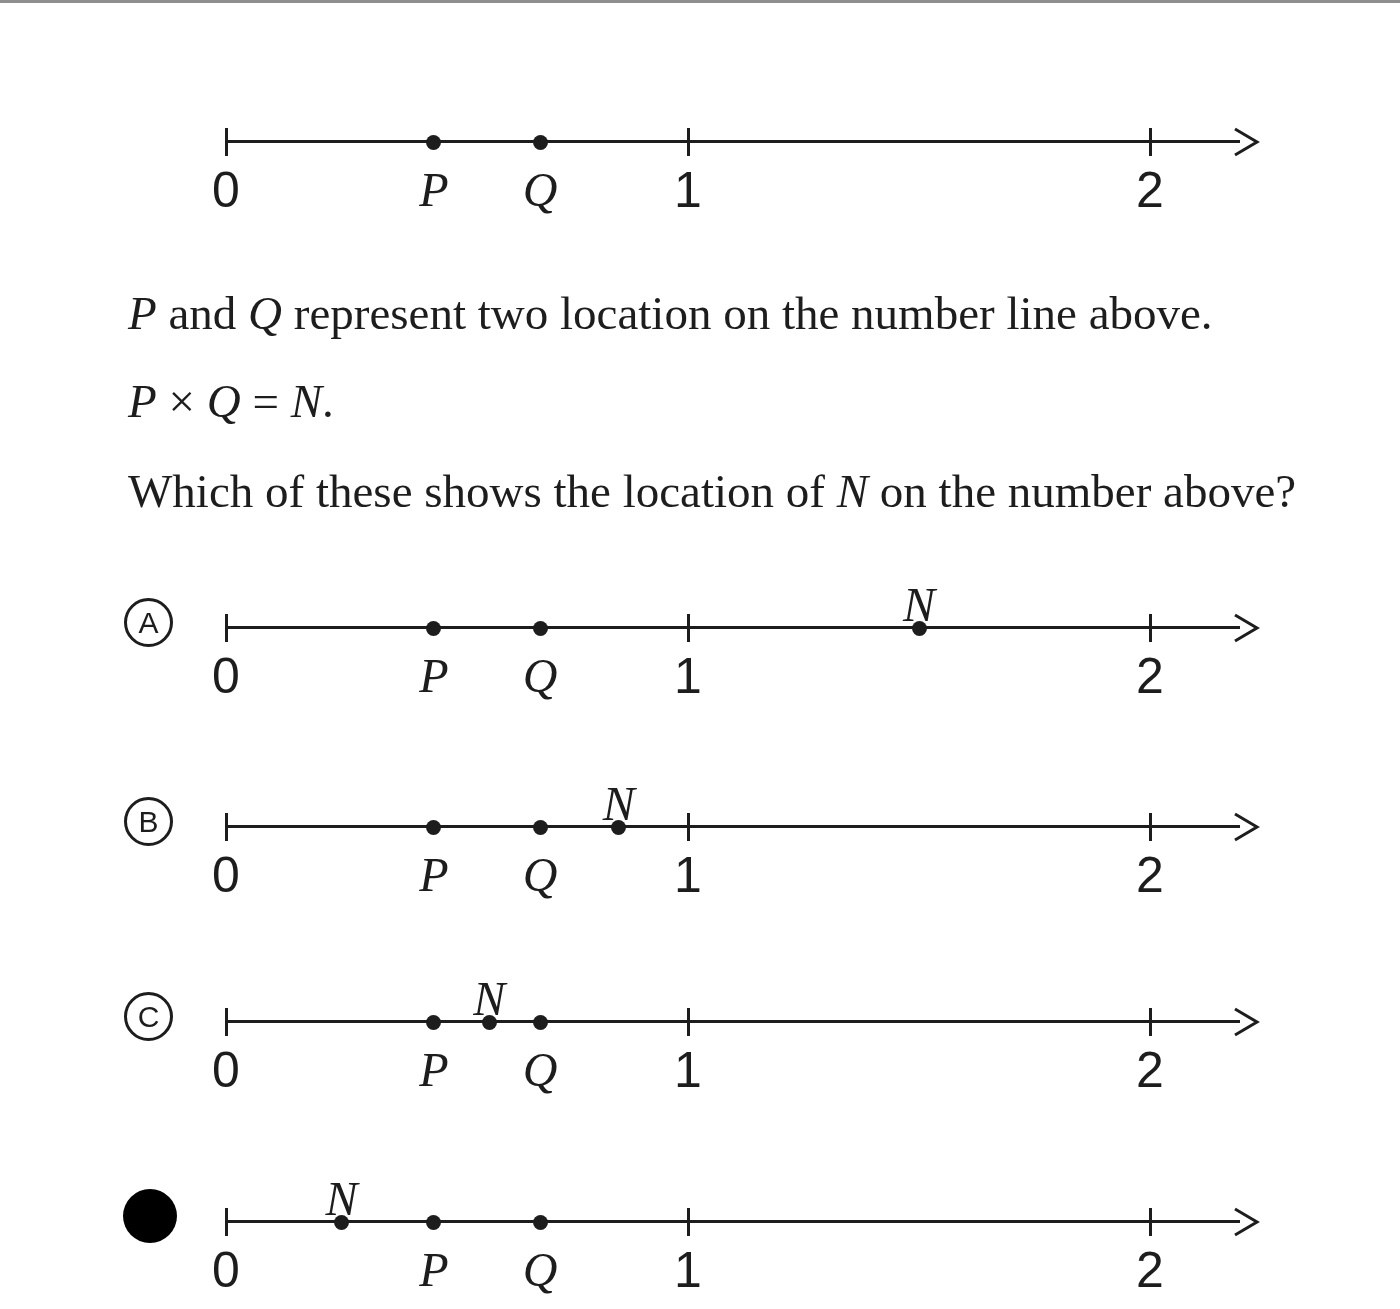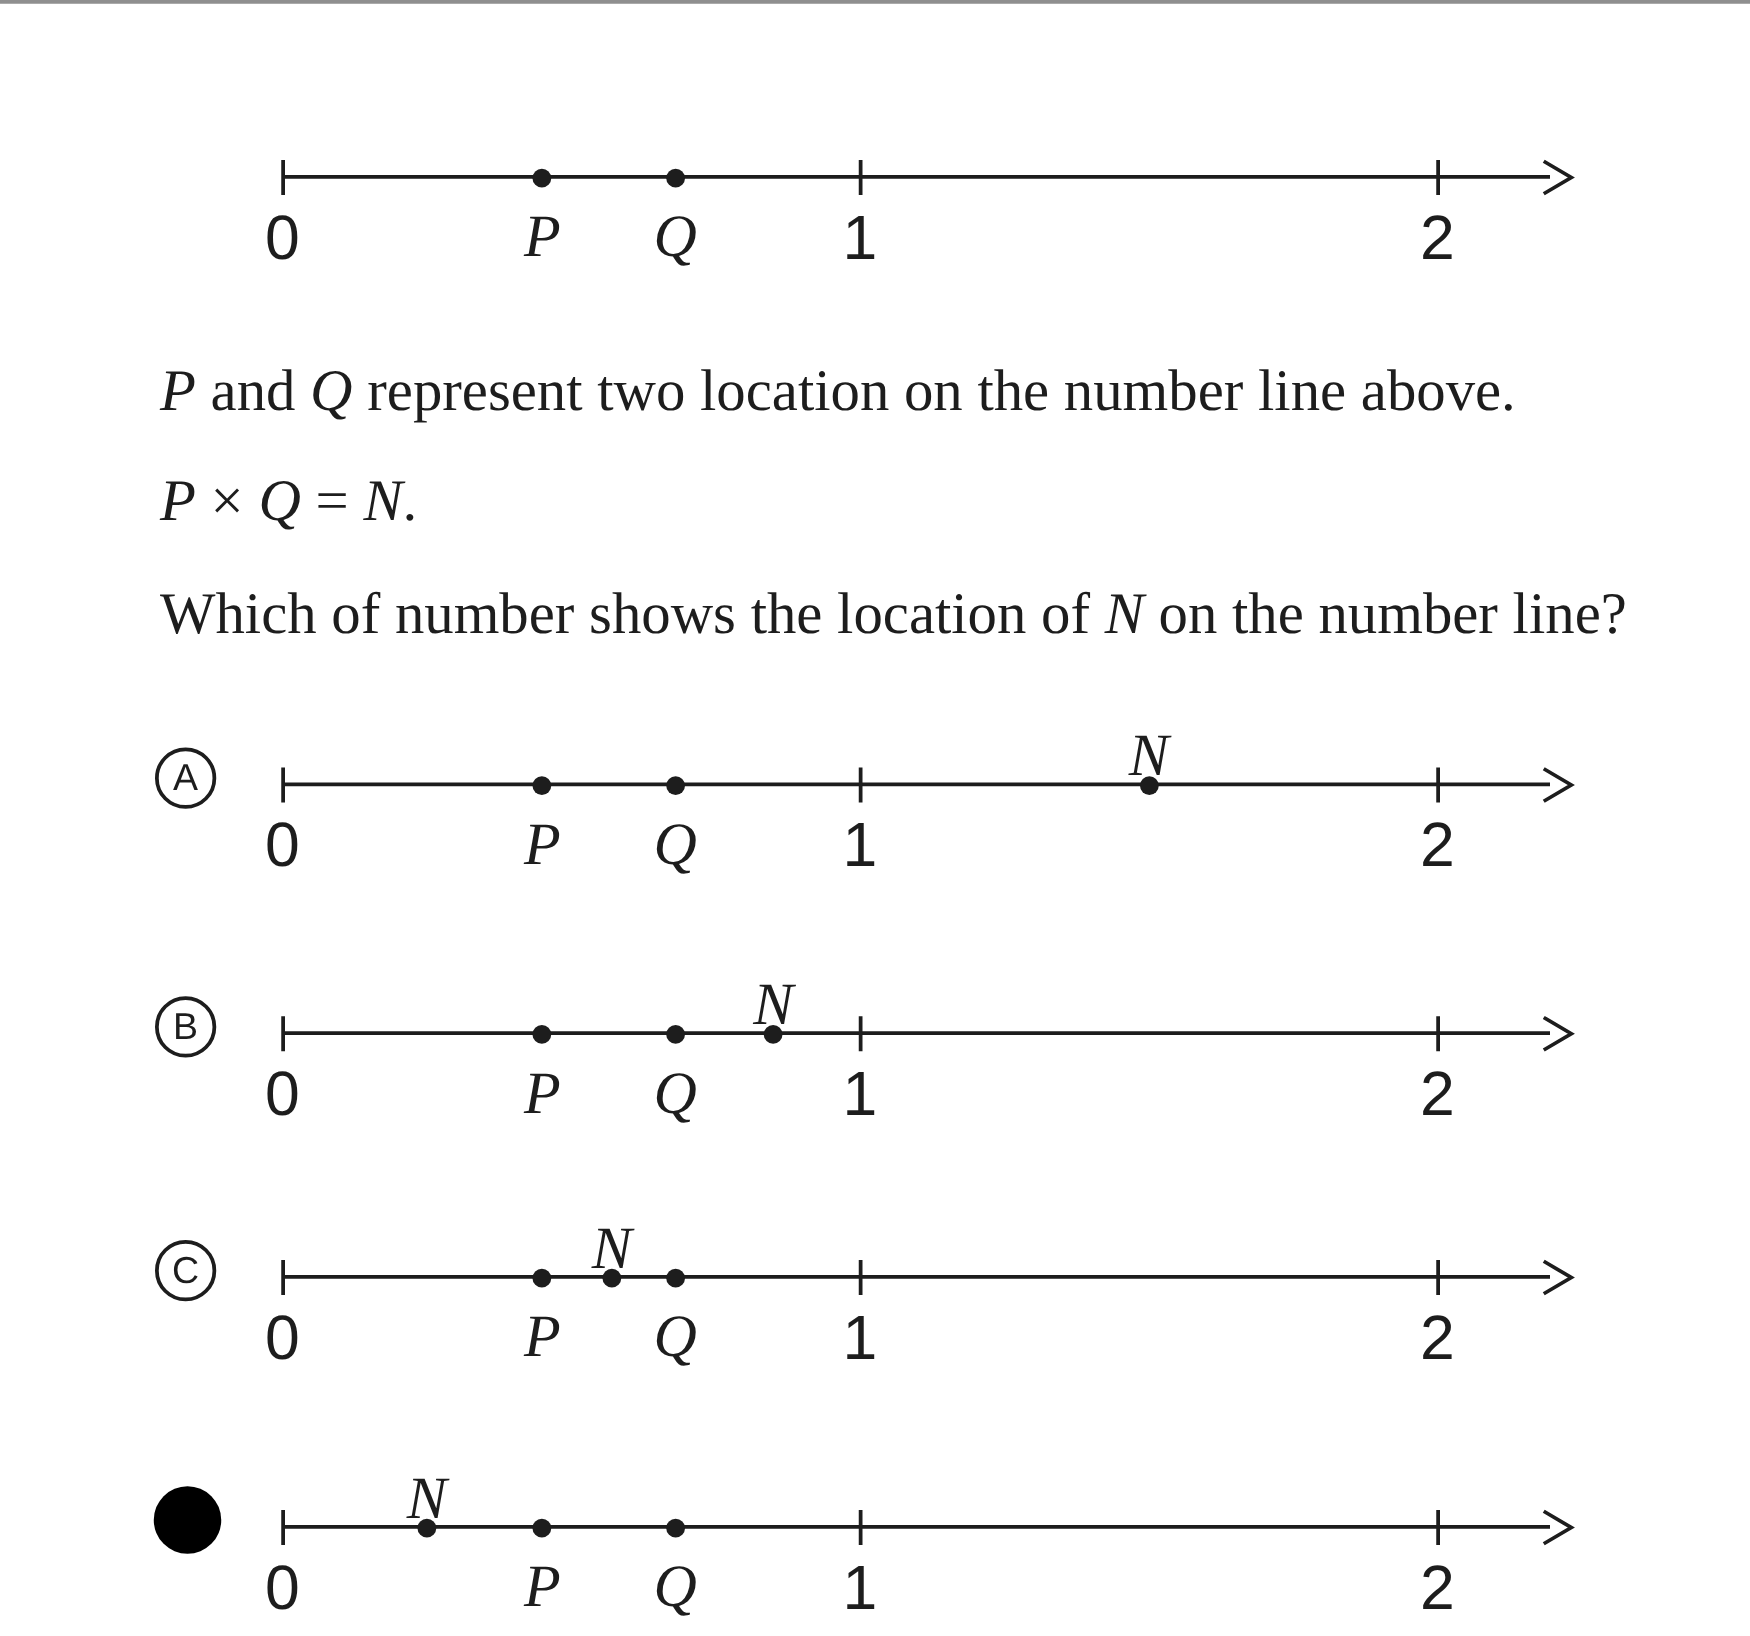--- a/index.html
+++ b/index.html
@@ -25,21 +25,21 @@
   .arrow-svg{position:absolute;}
 </style>
 </head>
 <body>
 
 <div class="page">
   <div class="top-bar"></div>
   <div id="question-text">
       <p class="qline" style="top: 290px;"><i>P</i><span> and </span><i>Q</i><span> represent two location on the number line above.</span></p>
       <p class="qline" style="top: 378px;"><i>P</i><span> × </span><i>Q</i><span> = </span><i>N</i><span>.</span></p>
-      <p class="qline" style="top: 468px;"><span>Which of number shows the location of </span><i>N</i><span> on the number line?</span></p>
+      <p class="qline" style="top: 468px;"><span>Which of these shows the location of </span><i>N</i><span> on the number above?</span></p>
     </div>
   <div id="diagram-layer" class="diagram-layer">
       <div>
         <div class="shaft" style="left: 226px; top: 140px; width: 1014px;"></div>
         <svg width="28" height="32" class="arrow-svg" style="left: 1232px; top: 126px;">
           <polyline points="3,3 25,16 3,29" fill="none" stroke="#1d1d1d" stroke-width="3"></polyline>
         </svg>
         <div class="tick" style="left: 224.5px; top: 128px;"></div>
         <span class="num-label" style="left: 226px; top: 165px;">0</span>
         <div class="tick" style="left: 686.5px; top: 128px;"></div>

